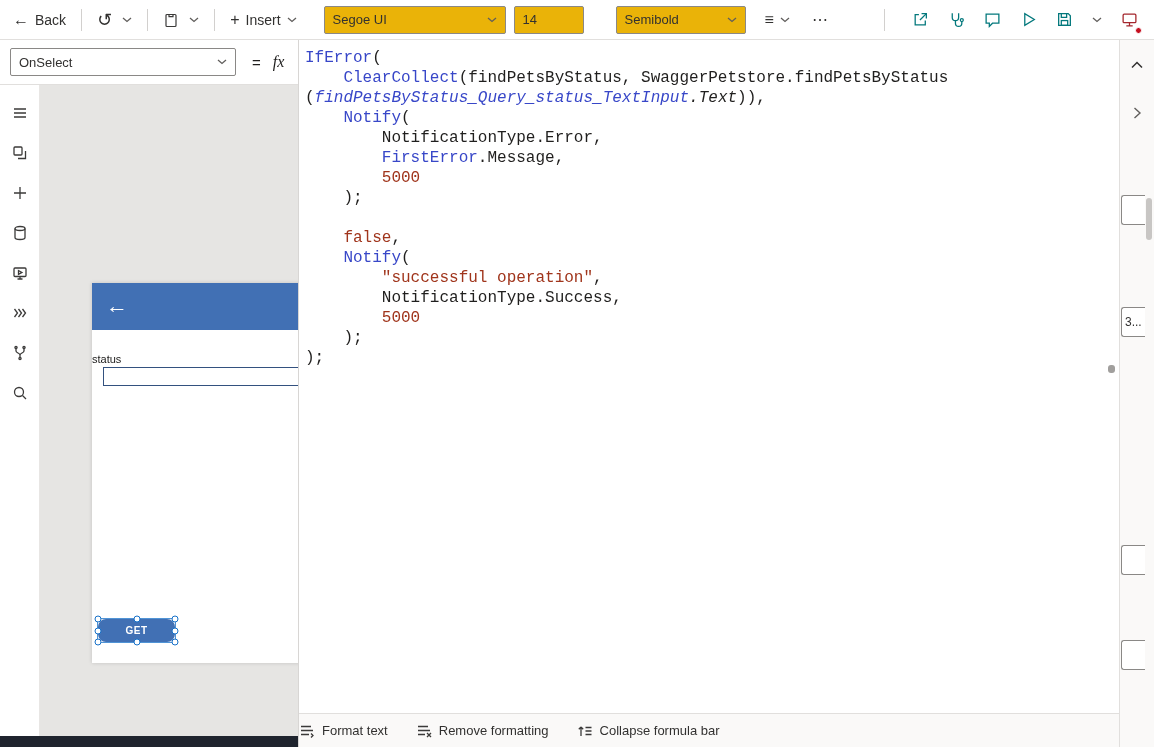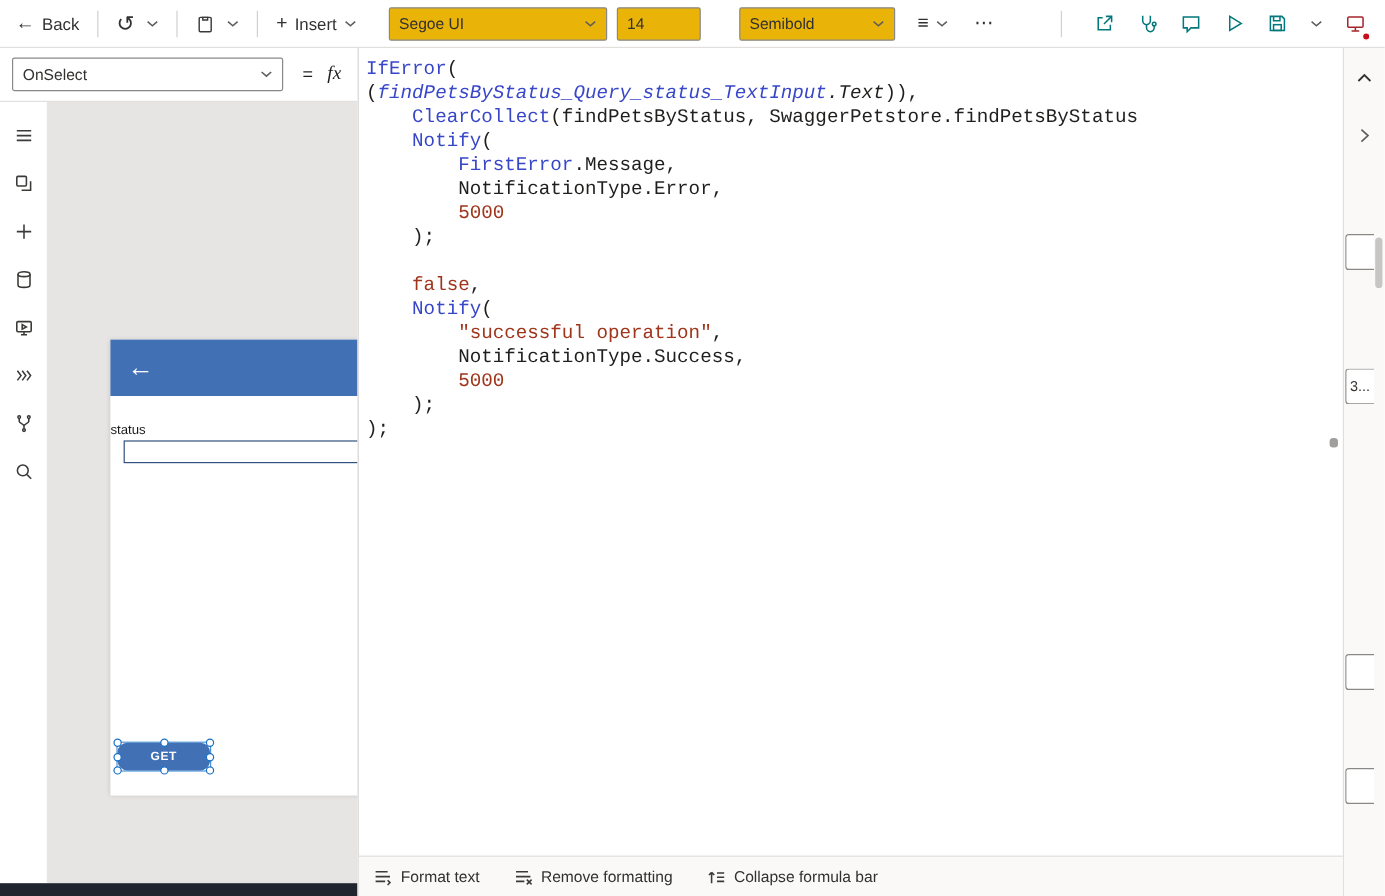--- a/index.html
+++ b/index.html
@@ -65,21 +65,21 @@
 
   
   .formula-panel{position:absolute;left:298px;top:40px;width:822px;height:707px;background:#fff;border-left:1px solid #d8d6d4;border-right:1px solid #e1dfdd;z-index:25}
   .code{position:absolute;left:0;top:0;right:16px;bottom:34px;padding:8px 0 0 6px;font-family:"Liberation Mono","DejaVu Sans Mono",monospace;font-size:16px;line-height:20px;color:var(--code-text);overflow:hidden;cursor:text}
   .code-line{white-space:pre}
   .tok-fn{color:var(--code-function)}
   .tok-lit{color:var(--code-literal)}
   .tok-ctrl{color:var(--code-function);font-style:italic}
   .tok-ital{font-style:italic}
   .fp-scroll-thumb{position:absolute;right:4px;top:325px;width:7px;height:8px;background:#a19f9d;border-radius:3px}
-  .formula-footer{position:absolute;left:0;right:0;bottom:0;height:34px;border-top:1px solid #e1dfdd;background:#faf9f8;display:flex;align-items:center;gap:28px;padding-left:12px}
+  .formula-footer{position:absolute;left:0;right:0;bottom:0;height:34px;border-top:1px solid #e1dfdd;background:#faf9f8;display:flex;align-items:center;gap:28px;}
   .ff-btn{display:flex;align-items:center;gap:7px;font-size:13px;color:#323130}
   .ff-btn svg{stroke:#3b3a39;fill:none;stroke-width:1.3}
 
   
   .right-strip{position:absolute;left:1120px;top:40px;width:34px;height:707px;background:#faf9f8;z-index:24}
   .rs-btn{position:absolute;width:22px;height:22px;display:flex;align-items:center;justify-content:center}
   .rs-collapse{left:6px;top:14px}
   .rs-expand{left:6px;top:62px}
   .rs-scroll-thumb{position:absolute;left:26px;top:158px;width:6px;height:42px;background:#c8c6c4;border-radius:3px}
   .clipped-box{position:absolute;left:1px;width:24px;height:30px;background:#fff;border:1px solid #8a8886;border-right:none;border-radius:3px 0 0 3px;font-size:12px;color:#323130;line-height:28px;padding-left:3px;overflow:hidden;white-space:nowrap}
@@ -282,25 +282,25 @@
         <span class="handle h-br"></span>
       </div>
     </div>
   </div>
 
   <div class="dark-strip"></div>
 
   <section class="formula-panel">
     <div class="code">
         <div class="code-line"><span class="tok-fn">IfError</span><span class="tok-txt">(</span></div>
+        <div class="code-line"><span class="tok-txt">    </span><span class="tok-fn">ClearCollect</span><span class="tok-txt">(findPetsByStatus, SwaggerPetstore.findPetsByStatus</span></div>
         <div class="code-line"><span class="tok-txt">(</span><span class="tok-ctrl">findPetsByStatus_Query_status_TextInput</span><span class="tok-ital">.Text</span><span class="tok-txt">)),</span></div>
-        <div class="code-line"><span class="tok-txt">    </span><span class="tok-fn">ClearCollect</span><span class="tok-txt">(findPetsByStatus, SwaggerPetstore.findPetsByStatus</span></div>
         <div class="code-line"><span class="tok-txt">    </span><span class="tok-fn">Notify</span><span class="tok-txt">(</span></div>
+        <div class="code-line"><span class="tok-txt">        NotificationType.Error,</span></div>
         <div class="code-line"><span class="tok-txt">        </span><span class="tok-fn">FirstError</span><span class="tok-txt">.Message,</span></div>
-        <div class="code-line"><span class="tok-txt">        NotificationType.Error,</span></div>
         <div class="code-line"><span class="tok-txt">        </span><span class="tok-lit">5000</span></div>
         <div class="code-line"><span class="tok-txt">    );</span></div>
         <div class="code-line">&nbsp;</div>
         <div class="code-line"><span class="tok-txt">    </span><span class="tok-lit">false</span><span class="tok-txt">,</span></div>
         <div class="code-line"><span class="tok-txt">    </span><span class="tok-fn">Notify</span><span class="tok-txt">(</span></div>
         <div class="code-line"><span class="tok-txt">        </span><span class="tok-lit">"successful operation"</span><span class="tok-txt">,</span></div>
         <div class="code-line"><span class="tok-txt">        NotificationType.Success,</span></div>
         <div class="code-line"><span class="tok-txt">        </span><span class="tok-lit">5000</span></div>
         <div class="code-line"><span class="tok-txt">    );</span></div>
         <div class="code-line"><span class="tok-txt">);</span></div>

